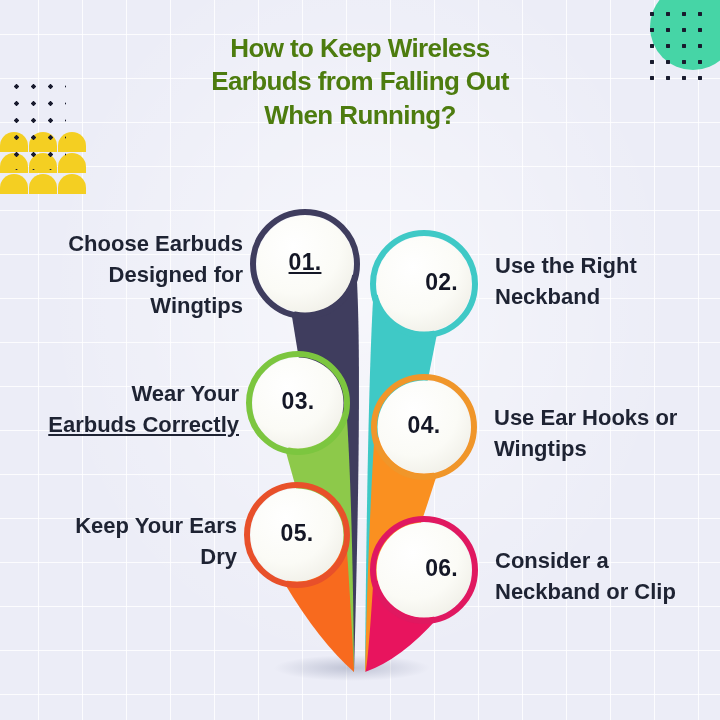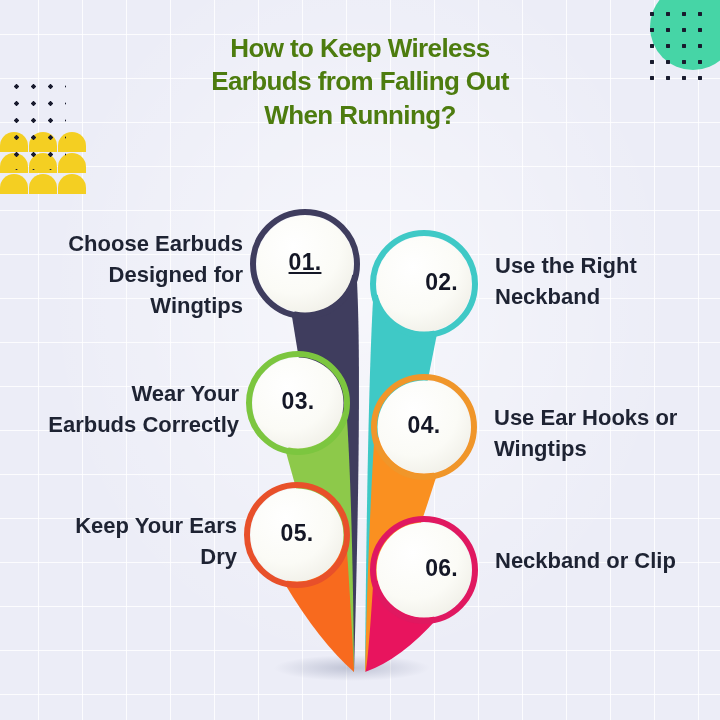--- a/index.html
+++ b/index.html
@@ -184,29 +184,30 @@
       <span style="display: block;">Wingtips</span>
     </div>
     <div class="pin-num" style="left: 390px; top: 269px; width: 68px; text-align: right;">02.</div>
     <div class="label right" style="top: 250px; left: 495px; width: 205px;">
       <span style="display: block;">Use the Right</span>
       <span style="display: block;">Neckband</span>
     </div>
     <div class="pin-num" style="left: 264px; top: 388px; width: 68px; text-align: center;">03.</div>
     <div class="label left" style="top: 378px; left: 40px; width: 199px;">
       <span style="display: block; padding-left: 8px;">Wear Your</span>
-      <span style="display: block;">Earbuds Correctly</span>
+      <span style="display: block; text-decoration: underline;">Earbuds Correctly</span>
     </div>
     <div class="pin-num" style="left: 390px; top: 412px; width: 68px; text-align: center;">04.</div>
     <div class="label right" style="top: 402px; left: 494px; width: 206px;">
       <span style="display: block;">Use Ear Hooks or</span>
       <span style="display: block;">Wingtips</span>
     </div>
     <div class="pin-num" style="left: 263px; top: 520px; width: 68px; text-align: center;">05.</div>
     <div class="label left" style="top: 510px; left: 40px; width: 197px;">
       <span style="display: block; padding-left: 11px;">Keep Your Ears</span>
       <span style="display: block;">Dry</span>
     </div>
     <div class="pin-num" style="left: 390px; top: 555px; width: 68px; text-align: right;">06.</div>
     <div class="label right" style="top: 545px; left: 495px; width: 205px;">
+      <span style="display: block;">Consider a</span>
       <span style="display: block;">Neckband or Clip</span>
     </div>
   </div>
 
 </body></html>

